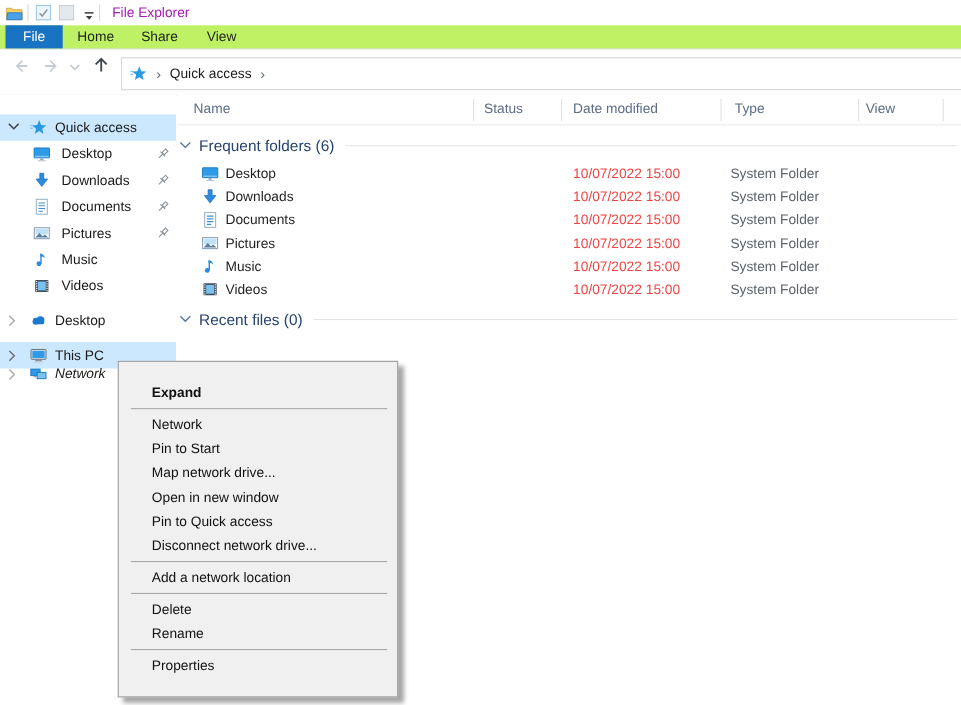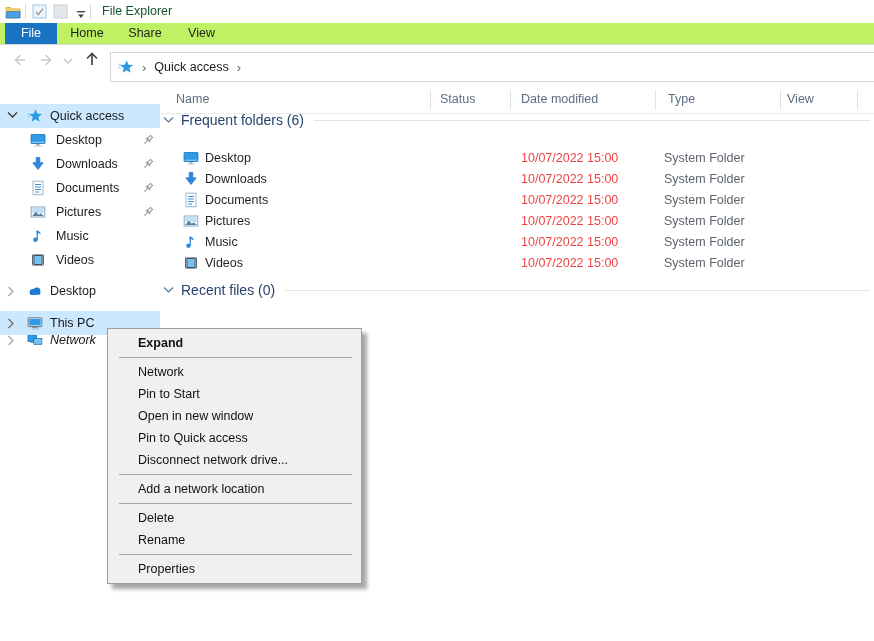--- a/index.html
+++ b/index.html
@@ -5,21 +5,21 @@
   html,body{margin:0;padding:0;}
   body{width:874px;height:641px;overflow:hidden;background:#fff;
        font-family:"Liberation Sans",sans-serif;-webkit-font-smoothing:antialiased;}
   .window{position:relative;width:874px;height:641px;background:#fff;}
   .win-left-border{position:absolute;left:0;top:23px;width:1px;height:618px;background:#c6cbd0;}
 
   
   .titlebar{position:absolute;left:0;top:0;width:100%;height:23px;background:#fff;}
   .qat-sep{position:absolute;top:4px;width:1px;height:15px;background:#d9d9d9;}
   .qat-btn{position:absolute;top:3px;width:17px;height:17px;display:flex;align-items:center;justify-content:center;}
-  .win-title{position:absolute;left:102px;top:4px;font-size:12.5px;color:#14532d;white-space:nowrap;}
+  .win-title{position:absolute;left:102px;top:4px;font-size:12.5px;color:#a21caf;white-space:nowrap;}
 
   
   .tabs{position:absolute;left:0;top:23px;width:100%;height:21px;border-bottom:1px solid #d8dadc;background:#bef264;}
   .tab{position:absolute;top:0;height:21px;line-height:21px;text-align:center;font-size:12.5px;color:#1f1f1f;cursor:default;}
   .tab.active{background:#1873c2;color:#fff;}
 
   
   .addressbar{position:absolute;left:0;top:45px;width:100%;height:41px;background:#fff;border-bottom:1px solid #ededed;}
   .navbtn{position:absolute;display:flex;align-items:center;justify-content:center;}
   .addressbox{position:absolute;left:110px;top:7px;width:763px;height:28px;border:1px solid #d6d6d6;
@@ -47,21 +47,21 @@
   .group .glbl{margin-left:7px;font-size:14px;color:#26436f;white-space:nowrap;}
   .group .grule{flex:1;height:1px;background:#e4e4e4;margin-left:10px;margin-right:2px;}
   .row{position:absolute;left:0;width:713px;height:21px;}
   .row .ficon{position:absolute;left:22px;top:2px;}
   .row .fname{position:absolute;left:44px;top:3px;font-size:12.5px;color:#211f1f;white-space:nowrap;}
   .row .fdate{position:absolute;left:360px;top:3px;font-size:12.5px;color:#ef4444;white-space:nowrap;}
   .row .ftype{position:absolute;left:503px;top:3px;font-size:12.5px;color:#5d646d;white-space:nowrap;}
 
   
   .ctxmenu{position:absolute;left:107px;top:328px;width:253px;background:#f0f0f0;
-           border:1px solid #9e9e9e;box-shadow:5px 5px 4px rgba(0,0,0,0.35);padding:3px 0;}
+           border:1px solid #9e9e9e;box-shadow:5px 5px 4px rgba(0,0,0,0.35);padding:17px 0;}
   .mi{height:22px;line-height:22px;padding-left:30px;font-size:12.5px;color:#111;cursor:default;}
   .mi.bold{font-weight:bold;}
   .msep{height:1px;background:#a8a8a8;margin:3px 9px 3px 11px;}
 
   svg{display:block;}
 </style>
 </head>
 <body>
 
 <div class="window">
@@ -327,21 +327,21 @@
     <div class="col-label" style="left:360px;">Date modified</div>
     <div class="col-label" style="left:507px;text-align:center;">Type</div>
     <div class="col-label" style="left:626px;">View</div>
     <div class="col-sep" style="left:269px;"></div>
     <div class="col-sep" style="left:349px;"></div>
     <div class="col-sep" style="left:494px;"></div>
     <div class="col-sep" style="left:619px;"></div>
     <div class="col-sep" style="left:696px;"></div>
     <div class="hdr-line"></div>
 
-    <div class="group" style="top:24px;">
+    <div class="group" style="top:36px;">
       <span>
         <svg width="11" height="8" viewBox="0 0 11 8">
             <path d="M1 1.5 L5.5 6 L10 1.5" fill="none" stroke="#53779c" stroke-width="1.2"></path>
           </svg>
       </span>
       <span class="glbl">Frequent folders (6)</span>
       <span class="grule"></span>
     </div>
 
     <div class="row" style="top:62px;">
@@ -443,20 +443,21 @@
       <span class="glbl">Recent files (0)</span>
       <span class="grule"></span>
     </div>
   </div>
 
   <div class="ctxmenu">
     <div class="mi bold">Expand</div>
     <div class="msep"></div>
     <div class="mi">Network</div>
     <div class="mi">Pin to Start</div>
+    <div class="mi">Map network drive...</div>
     <div class="mi">Open in new window</div>
     <div class="mi">Pin to Quick access</div>
     <div class="mi">Disconnect network drive...</div>
     <div class="msep"></div>
     <div class="mi">Add a network location</div>
     <div class="msep"></div>
     <div class="mi">Delete</div>
     <div class="mi">Rename</div>
     <div class="msep"></div>
     <div class="mi">Properties</div>

